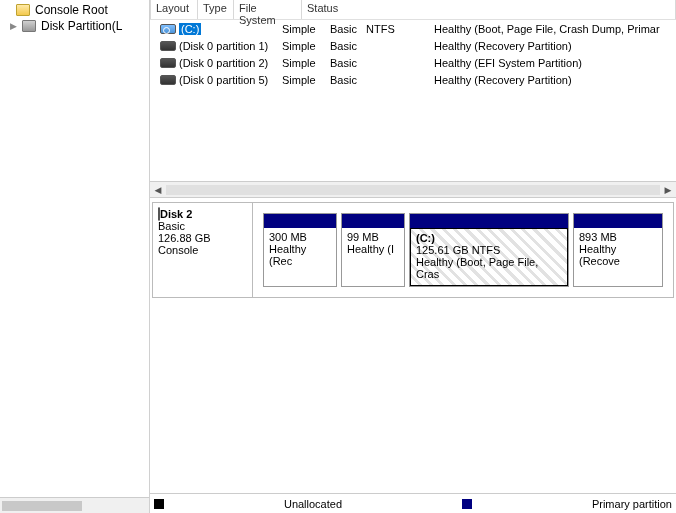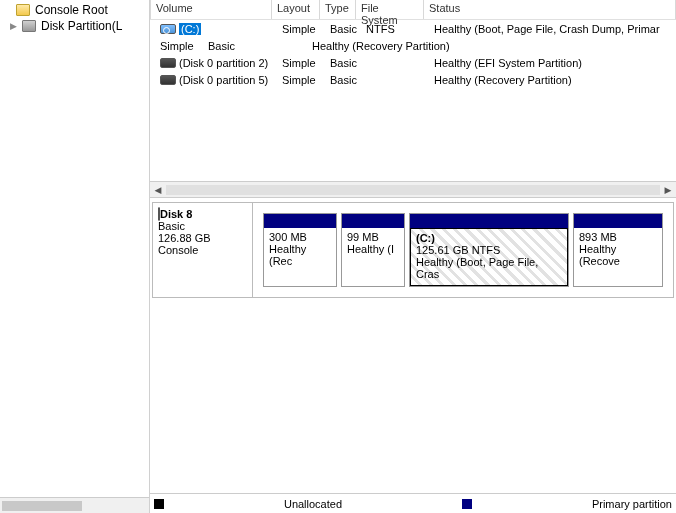--- a/index.html
+++ b/index.html
@@ -69,38 +69,41 @@
       </div>
     </div>
     <div class="scroll-h">
       <div class="thumb"></div>
     </div>
   </div>
 
   <div class="right-pane">
     <div class="volume-list">
       <div class="columns">
-        <div class="col c-vol">Volume</div>
         <div class="col c-lay">Layout</div>
         <div class="col c-typ">Type</div>
         <div class="col c-fs">File System</div>
         <div class="col c-stat">Status</div>
       </div>
       <div class="rows" id="rows">
           <div class="row" style="margin: 0px 5px;">
             <div class="cell c-vol vol-cell">
               <span class="drive-icon c"></span>
               <span><span class="sel">(C:)</span></span>
             </div>
             <div class="cell c-lay">Simple</div>
             <div class="cell c-typ">Basic</div>
             <div class="cell c-fs">NTFS</div>
             <div class="cell c-stat">Healthy (Boot, Page File, Crash Dump, Primar</div>
           </div>
           <div class="row" style="margin: 0px 5px;">
+            <div class="cell c-vol vol-cell">
+              <span class="drive-icon hdd"></span>
+              <span>(Disk 0 partition 1)</span>
+            </div>
             <div class="cell c-lay">Simple</div>
             <div class="cell c-typ">Basic</div>
             <div class="cell c-fs"></div>
             <div class="cell c-stat">Healthy (Recovery Partition)</div>
           </div>
           <div class="row" style="margin: 0px 5px;">
             <div class="cell c-vol vol-cell">
               <span class="drive-icon hdd"></span>
               <span>(Disk 0 partition 2)</span>
             </div>
@@ -124,21 +127,21 @@
         <div class="ar">◀</div>
         <div class="track"></div>
         <div class="ar">▶</div>
       </div>
     </div>
 
     <div class="graphic">
       <div class="disk-row">
         <div class="disk-info">
           <span class="drive-icon hdd"></span>
-          <span class="disk-title">Disk 8</span>
+          <span class="disk-title">Disk 2</span>
           <div>Basic</div>
           <div>126.88 GB</div>
           <div>Console</div>
         </div>
         <div class="partitions" id="parts">
             <div class="part" style="width: 74px;">
               <div class="part-head"></div>
               <div class="part-body">
                 <div>300 MB</div>
                 <div>Healthy (Rec</div>

